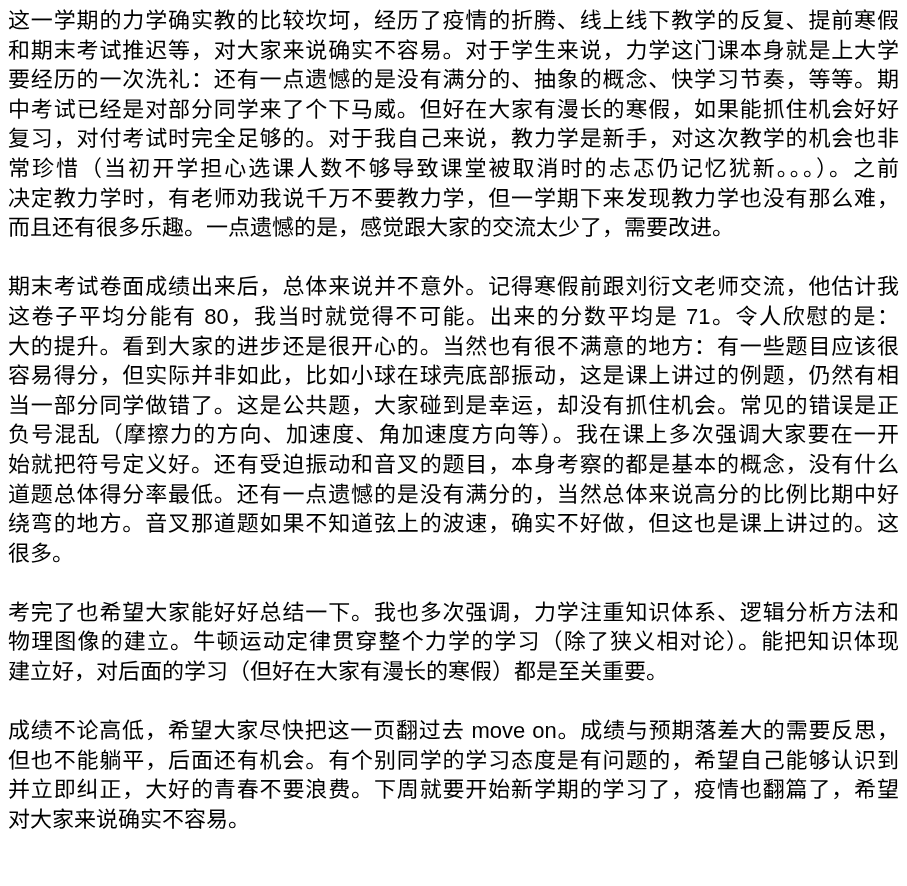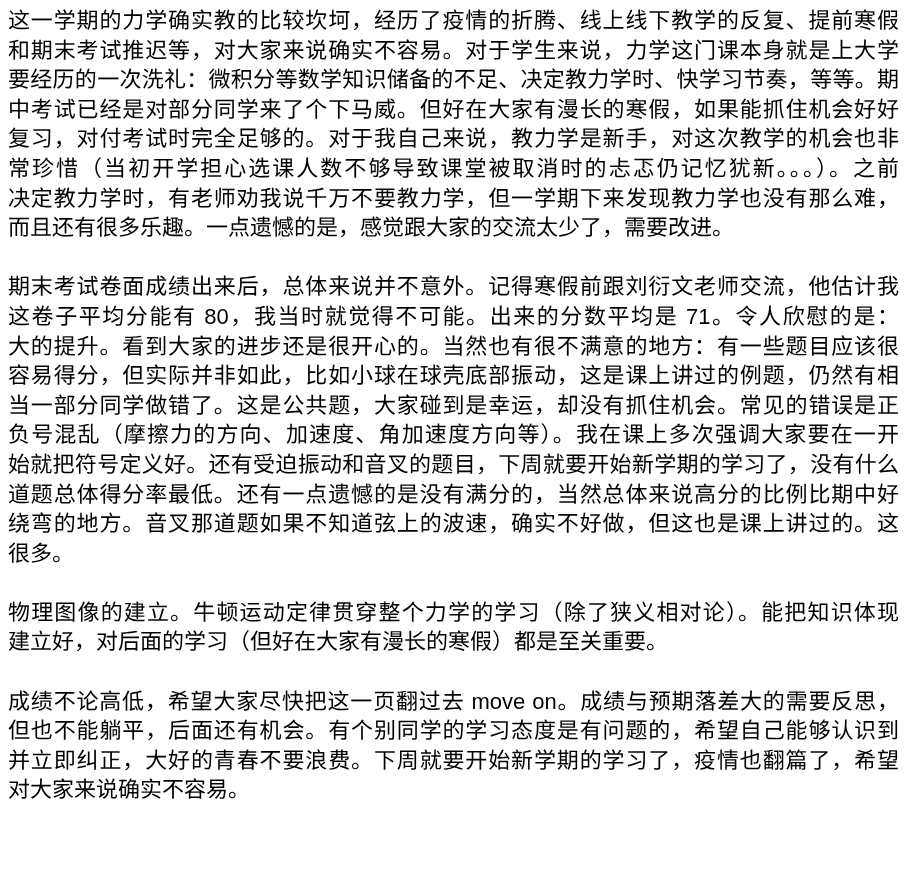--- a/index.html
+++ b/index.html
@@ -38,40 +38,41 @@
   }
 </style>
 </head>
 <body>
 
 <main class="doc">
   <div>
       <div class="para">
         <div class="line">这一学期的力学确实教的比较坎坷，经历了疫情的折腾、线上线下教学的反复、提前寒假</div>
         <div class="line">和期末考试推迟等，对大家来说确实不容易。对于学生来说，力学这门课本身就是上大学</div>
-        <div class="line">要经历的一次洗礼：微积分等数学知识储备的不足、决定教力学时、快学习节奏，等等。期</div>
+        <div class="line">要经历的一次洗礼：还有一点遗憾的是没有满分的、抽象的概念、快学习节奏，等等。期</div>
         <div class="line">中考试已经是对部分同学来了个下马威。但好在大家有漫长的寒假，如果能抓住机会好好</div>
         <div class="line">复习，对付考试时完全足够的。对于我自己来说，教力学是新手，对这次教学的机会也非</div>
         <div class="line">常珍惜（当初开学担心选课人数不够导致课堂被取消时的忐忑仍记忆犹新。。。）。之前</div>
         <div class="line">决定教力学时，有老师劝我说千万不要教力学，但一学期下来发现教力学也没有那么难，</div>
         <div class="line">而且还有很多乐趣。一点遗憾的是，感觉跟大家的交流太少了，需要改进。</div>
       </div>
       <div class="para">
         <div class="line">期末考试卷面成绩出来后，总体来说并不意外。记得寒假前跟刘衍文老师交流，他估计我</div>
         <div class="line">这卷子平均分能有 80，我当时就觉得不可能。出来的分数平均是 71。令人欣慰的是：</div>
         <div class="line">大的提升。看到大家的进步还是很开心的。当然也有很不满意的地方：有一些题目应该很</div>
         <div class="line">容易得分，但实际并非如此，比如小球在球壳底部振动，这是课上讲过的例题，仍然有相</div>
         <div class="line">当一部分同学做错了。这是公共题，大家碰到是幸运，却没有抓住机会。常见的错误是正</div>
         <div class="line">负号混乱（摩擦力的方向、加速度、角加速度方向等）。我在课上多次强调大家要在一开</div>
-        <div class="line">始就把符号定义好。还有受迫振动和音叉的题目，下周就要开始新学期的学习了，没有什么</div>
+        <div class="line">始就把符号定义好。还有受迫振动和音叉的题目，本身考察的都是基本的概念，没有什么</div>
         <div class="line">道题总体得分率最低。还有一点遗憾的是没有满分的，当然总体来说高分的比例比期中好</div>
         <div class="line">绕弯的地方。音叉那道题如果不知道弦上的波速，确实不好做，但这也是课上讲过的。这</div>
         <div class="line">很多。</div>
       </div>
       <div class="para">
+        <div class="line">考完了也希望大家能好好总结一下。我也多次强调，力学注重知识体系、逻辑分析方法和</div>
         <div class="line">物理图像的建立。牛顿运动定律贯穿整个力学的学习（除了狭义相对论）。能把知识体现</div>
         <div class="line">建立好，对后面的学习（但好在大家有漫长的寒假）都是至关重要。</div>
       </div>
       <div class="para">
         <div class="line">成绩不论高低，希望大家尽快把这一页翻过去 move on。成绩与预期落差大的需要反思，</div>
         <div class="line">但也不能躺平，后面还有机会。有个别同学的学习态度是有问题的，希望自己能够认识到</div>
         <div class="line">并立即纠正，大好的青春不要浪费。下周就要开始新学期的学习了，疫情也翻篇了，希望</div>
         <div class="line">对大家来说确实不容易。</div>
       </div>
     </div>

